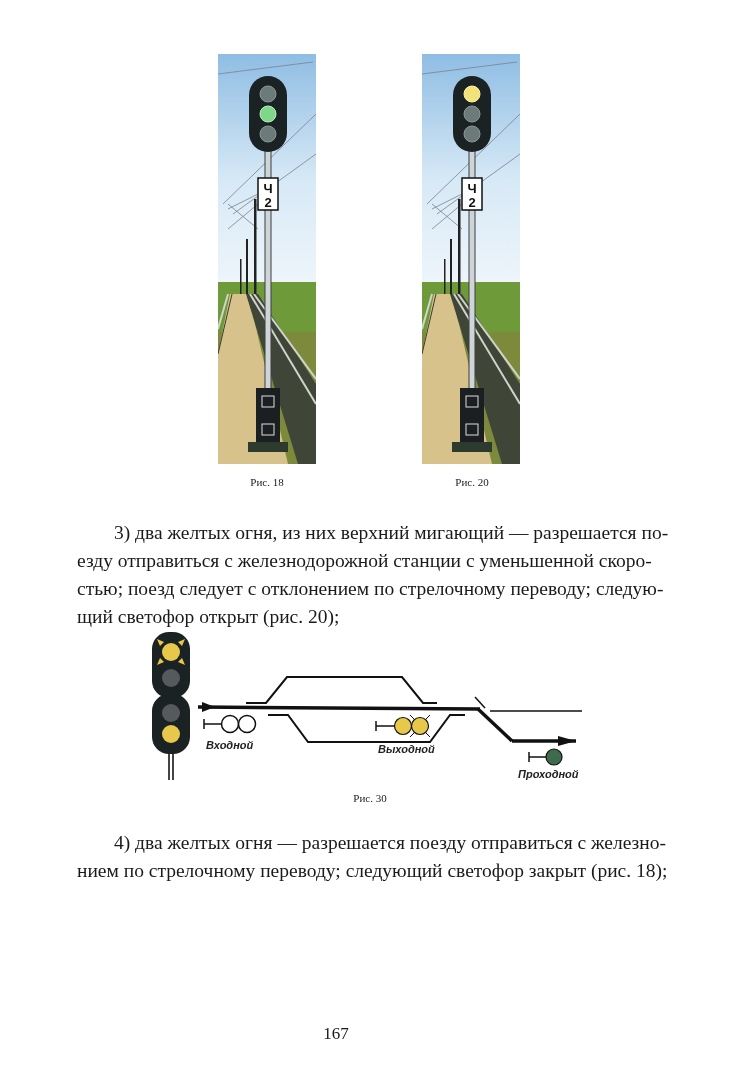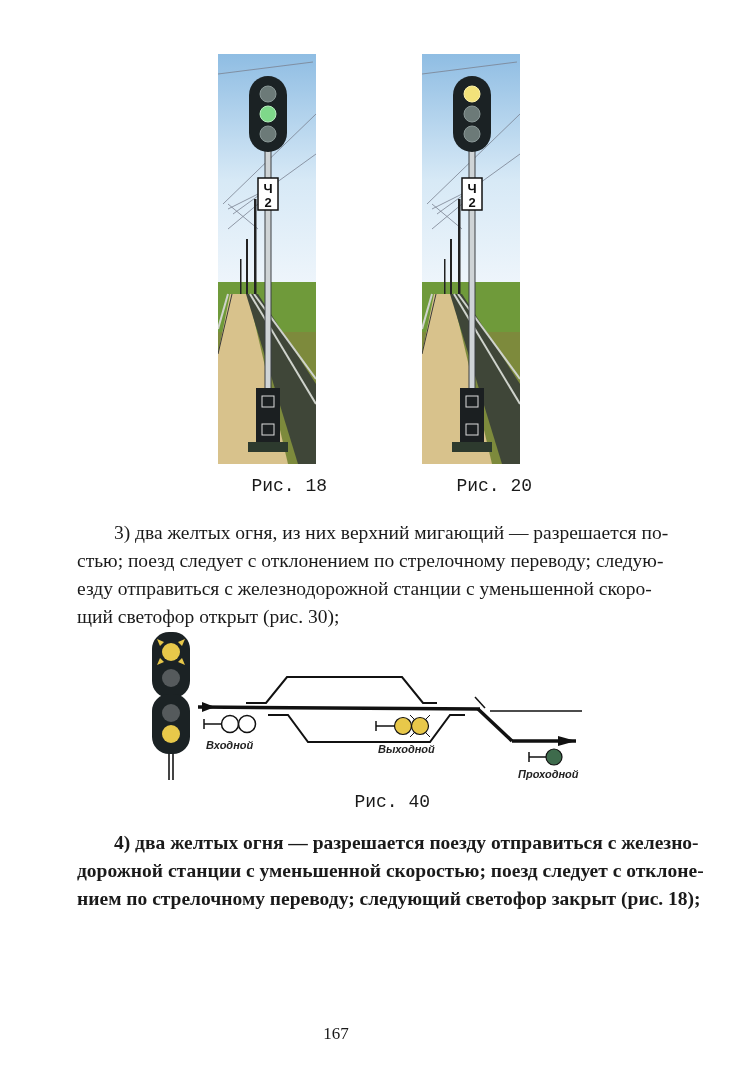--- a/index.html
+++ b/index.html
@@ -1,20 +1,20 @@
 <!DOCTYPE html>
 <html><head>
 <meta charset="utf-8">
 <style>
   html, body { margin:0; padding:0; background:#ffffff; }
   body { width:750px; height:1086px; position:relative; overflow:hidden;
          font-family:"Liberation Serif", "DejaVu Serif", serif; color:#1a1a1a; }
   .abs { position:absolute; }
   .photo { position:absolute; overflow:hidden; }
-  .caption { position:absolute; font-size:18px; text-align:right; width:120px;font-family:Liberation Mono, monospace; }
+  .caption { position:absolute; font-size:11px; text-align:center; width:120px; }
   .para { position:absolute; left:77px; width:620px; font-size:19.5px; line-height:28px;
           text-align:justify; }
   .para .line { display:block; white-space:nowrap; }
   .pageno { position:absolute; top:1024px; left:0; width:672px; text-align:center; font-size:17px; }
   .diag-label { font-family:"Liberation Sans", "DejaVu Sans", sans-serif; font-style:italic; font-size:11px; fill:#222; }
 </style>
 </head>
 <body>
 
 <div class="photo" style="left:218px;top:54px;width:98px;height:410px;">
@@ -107,23 +107,23 @@
     <rect x="38" y="334" width="24" height="56" fill="#1b1f21"></rect>
     <rect x="44" y="342" width="12" height="11" fill="none" stroke="#ddd" stroke-width="1"></rect>
     <rect x="44" y="370" width="12" height="11" fill="none" stroke="#ddd" stroke-width="1"></rect>
     <rect x="30" y="388" width="40" height="10" fill="#2d3a2e"></rect>
   </svg>
 </div>
 <div class="caption" style="left:412px;top:476px;">Рис. 20</div>
 
 <div class="para" style="top:519px;">
   <span class="line" style="text-indent:37px;">3) два желтых огня, из них верхний мигающий — разрешается по-</span>
+  <span class="line">езду отправиться с железнодорожной станции с уменьшенной скоро-</span>
   <span class="line">стью; поезд следует с отклонением по стрелочному переводу; следую-</span>
-  <span class="line">езду отправиться с железнодорожной станции с уменьшенной скоро-</span>
-  <span class="line">щий светофор открыт (рис. 30);</span>
+  <span class="line">щий светофор открыт (рис. 20);</span>
 </div>
 
 <div class="abs" style="left:140px;top:628px;width:450px;height:160px;font-weight:bold;">
   <svg width="450" height="160" viewBox="0 0 450 160">
 
     <rect x="28" y="120" width="2" height="32" fill="#444"></rect>
     <rect x="32" y="120" width="2" height="32" fill="#444"></rect>
 
     <rect x="12" y="4" width="38" height="66" rx="17" fill="#1b2224"></rect>
 
@@ -170,21 +170,20 @@
       <line x1="290" y1="109" x2="286" y2="105"></line>
     </g>
     <text class="diag-label" x="238" y="125">Выходной</text>
 
     <line x1="389" y1="124" x2="389" y2="134" stroke="#111" stroke-width="1.5"></line>
     <line x1="389" y1="129" x2="406" y2="129" stroke="#111" stroke-width="1.5"></line>
     <circle cx="414" cy="129" r="8" fill="#3e6b4c" stroke="#111" stroke-width="1.2"></circle>
     <text class="diag-label" x="378" y="150">Проходной</text>
   </svg>
 </div>
-<div class="caption" style="left:310px;top:792px;">Рис. 40</div>
+<div class="caption" style="left:310px;top:792px;">Рис. 30</div>
 
-<div class="para" style="top:829px;font-weight:bold;">
+<div class="para" style="top:829px;">
   <span class="line" style="text-indent:37px;">4) два желтых огня — разрешается поезду отправиться с железно-</span>
-  <span class="line">дорожной станции с уменьшенной скоростью; поезд следует с отклоне-</span>
   <span class="line">нием по стрелочному переводу; следующий светофор закрыт (рис. 18);</span>
 </div>
 
 <div class="pageno">167</div>
 
 </body></html>

